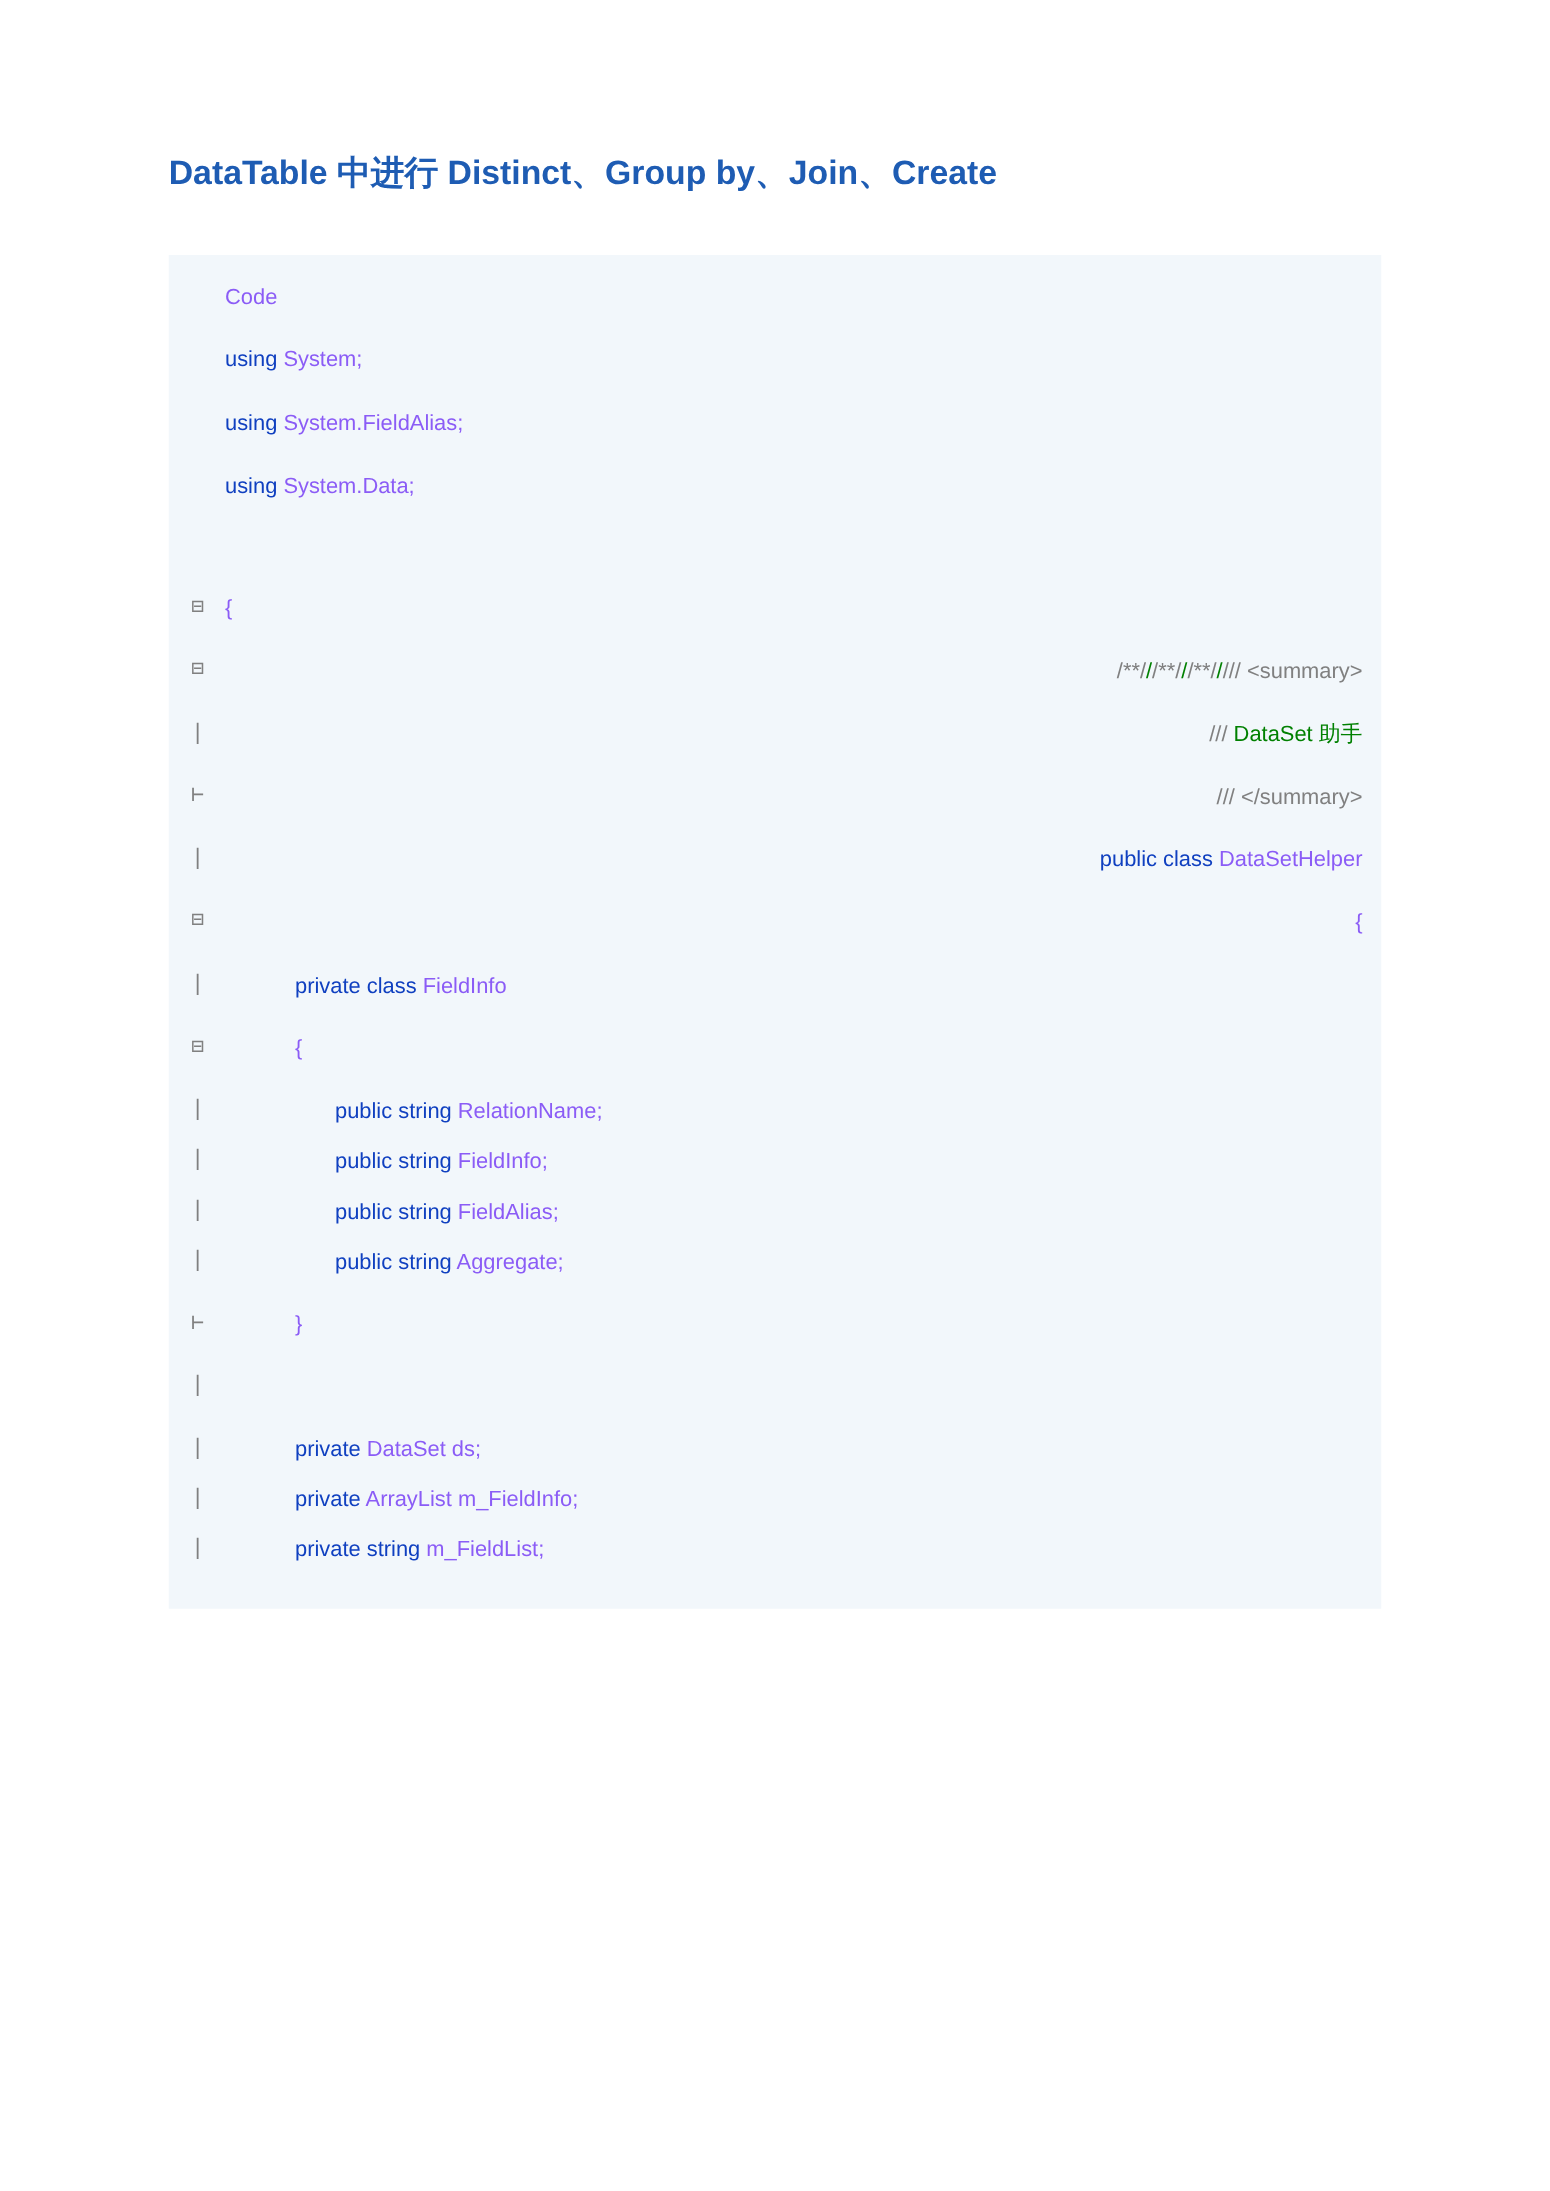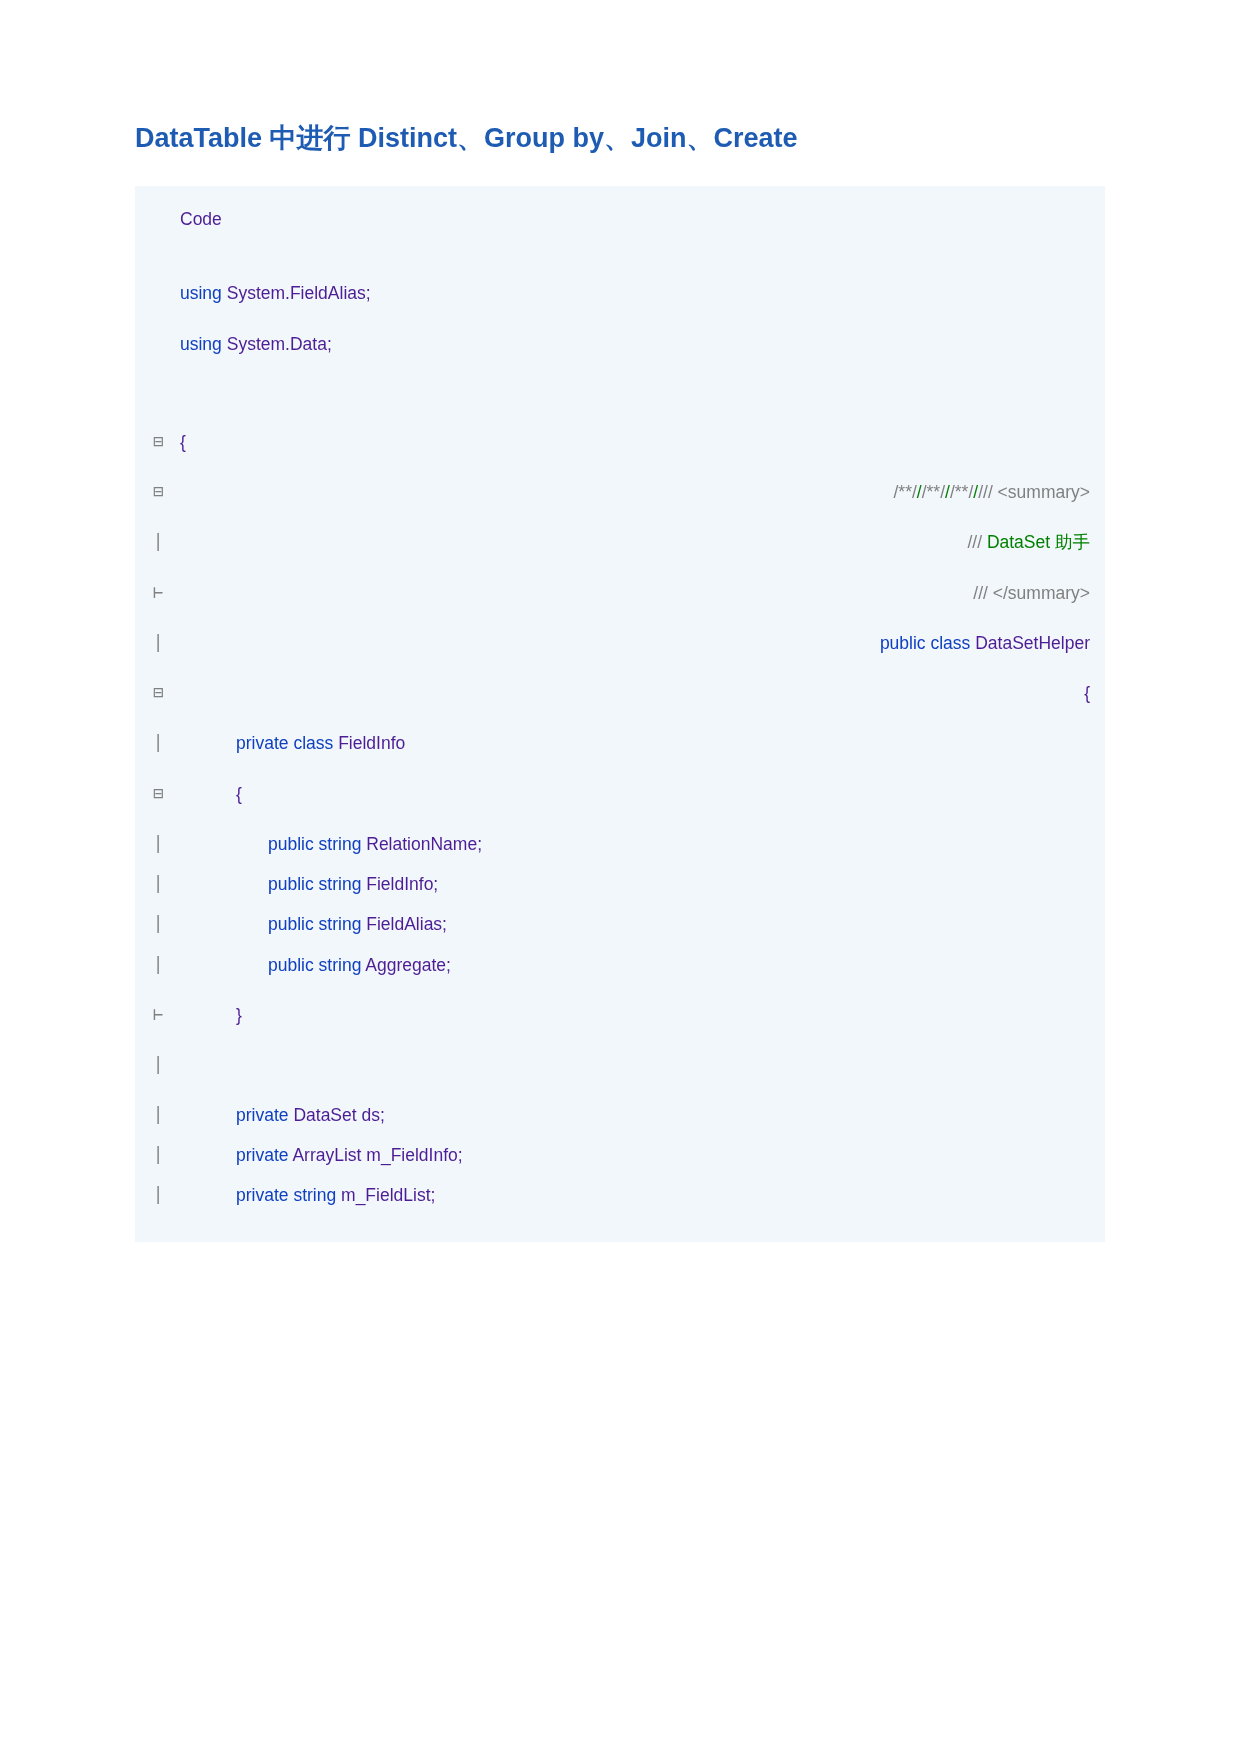--- a/index.html
+++ b/index.html
@@ -11,21 +11,21 @@
       font-family: Verdana, Geneva, sans-serif;
       background: #ffffff;
       width: 1240px;
       min-height: 1753px;
       padding: 120px 135px 60px 135px;
     }
     .title {
       color: #1e5cb3;
       font-size: 27px;
       font-weight: bold;
-      margin-bottom: 30px;
+      margin-bottom: 48px;
     }
     .code-block {
       background: #f2f7fb;
       padding: 20px 15px 20px 15px;
     }
     .code-line {
       display: flex;
       align-items: flex-start;
       min-height: 24px;
       font-size: 17.5px;
@@ -40,38 +40,42 @@
       padding-left: 3px;
       font-family: Consolas, monospace;
     }
     .code-content {
       flex: 1;
       font-family: Verdana, Geneva, sans-serif;
     }
     .kw { color: #1040c0; }
     .com { color: #808080; }
     .green-com { color: #008000; }
-    .txt { color: #4c1d95; }
+    .txt { color: #8b5cf6; }
     .spacer-small { height: 24px; }
     .spacer-large { height: 48px; }
     .indent1 { padding-left: 26px; text-align: right; }
     .indent2 { padding-left: 56px; }
     .indent3 { padding-left: 88px; }
   </style>
 </head>
 <body>
 
 <h1 class="title">DataTable 中进行 Distinct、Group by、Join、Create</h1>
 
 <div class="code-block" id="code-container">
 <div class="code-line">
       <div class="gutter"></div>
       <div class="code-content "><span class="txt">Code</span></div>
     </div>
     <div class="spacer-small"></div>
+    <div class="code-line">
+      <div class="gutter"></div>
+      <div class="code-content "><span class="kw">using</span><span class="txt"> System;</span></div>
+    </div>
     <div class="spacer-small"></div>
     <div class="code-line">
       <div class="gutter"></div>
       <div class="code-content "><span class="kw">using</span><span class="txt"> System.FieldAlias;</span></div>
     </div>
     <div class="spacer-small"></div>
     <div class="code-line">
       <div class="gutter"></div>
       <div class="code-content "><span class="kw">using</span><span class="txt"> System.Data;</span></div>
     </div>

